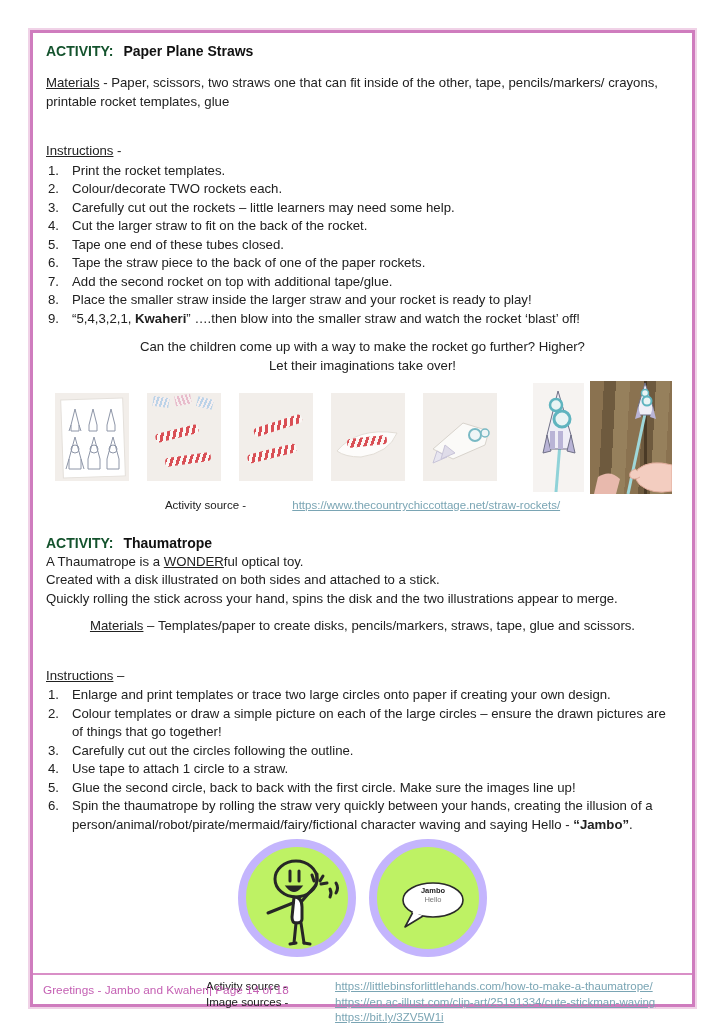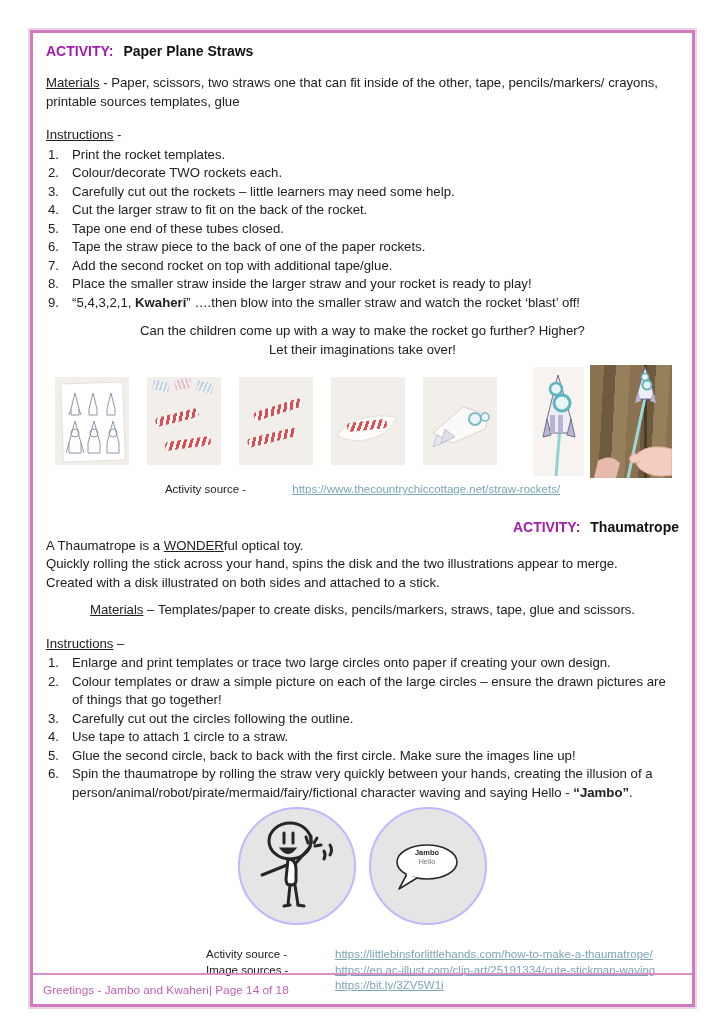--- a/index.html
+++ b/index.html
@@ -7,25 +7,25 @@
     width:725px;height:1024px;background:#ffffff;position:relative;
     font-family:"Liberation Sans","DejaVu Sans",sans-serif;color:#212121;
     -webkit-font-smoothing:antialiased;
   }
   .sheet{
     position:absolute;left:30px;top:30px;width:665px;height:977px;
     border:3px solid #cf7cbe;box-shadow:0 0 0 2px #f0d2e7;background:#fff;box-sizing:border-box;
   }
   .content{padding:7px 13px 0 13px;font-size:13.2px;line-height:18.5px;}
   h2.act-title{margin:2px 0 0 0;font-size:14px;line-height:19px;font-weight:bold;color:#111;}
-  h2.act-title .act-label{color:#a21caf;margin-right:10px;}
+  h2.act-title .act-label{color:#14532d;margin-right:10px;}
   .ul-it{text-decoration:underline;}
   p{margin:0;}
   .materials{margin-top:13px;}
-  .instr{margin-top:15px;}
+  .instr{margin-top:31px;}
   ol.steps{list-style:none;margin:1px 0 0 0;padding:0;}
   ol.steps li{display:flex;}
   ol.steps .num{width:26px;flex:0 0 26px;padding-left:2px;box-sizing:border-box;}
   ol.steps .txt{flex:1;}
   .center{text-align:center;}
   .qline{margin-top:0;}
   .q-first{margin-top:10px;}
   b{font-weight:bold;}
   
   .photos{margin:5px 0 0 9px;height:114px;display:flex;align-items:center;}
@@ -34,25 +34,25 @@
   .ph.t1{width:51px;height:109px;margin-left:18px;background:#f6f3f1;}
   .ph.t2{width:82px;height:113px;margin-left:6px;}
   .rod{position:absolute;height:9px;border-radius:4px;
        background:repeating-linear-gradient(115deg,#d94f55 0 3px,#fbf7f5 3px 6px);}
   .scrap{position:absolute;width:16px;height:10px;
        background:repeating-linear-gradient(100deg,#bcd3e8 0 2px,#f6efef 2px 4px);}
   .scrap.p{background:repeating-linear-gradient(80deg,#e8bccb 0 2px,#f6efef 2px 4px);}
   .wood{background:repeating-linear-gradient(93deg,#8a7250 0 14px,#6e5a3e 14px 26px,#96805c 26px 40px);}
   .source-line{margin-top:2px;font-size:11.5px;}
   .link{color:#7aa5b4;text-decoration:underline;padding-left:43px;}
-  .sec2-title{margin-top:19px !important;text-align:right;}
+  .sec2-title{margin-top:19px !important;}
   .materials2{margin-top:9px;text-align:center;}
   
   .circles{display:flex;justify-content:center;gap:13px;margin-top:5px;height:121px;}
-  .disk{width:118px;height:118px;border:2px solid #c4b5fd;border-radius:50%;box-sizing:border-box;position:relative;background:#e5e5e5;}
+  .disk{width:118px;height:118px;border:8px solid #c4b5fd;border-radius:50%;box-sizing:border-box;position:relative;background:#bef264;}
   .bubble-wrap{position:absolute;left:22px;top:32px;width:70px;height:52px;}
   .bubble-text{position:absolute;left:8px;top:7px;width:52px;text-align:center;font-size:7.5px;line-height:9px;}
   .bubble-text .b1{font-weight:bold;color:#222;}
   .bubble-text .b2{color:#777;}
   
   .sources{margin:19px 0 0 160px;font-size:11.5px;line-height:15.5px;display:grid;grid-template-columns:86px auto;}
   
   .footer{
     position:absolute;left:0;right:0;bottom:0;height:31px;border-top:2px solid #d98fc7;
     display:flex;align-items:center;justify-content:space-between;padding:0 10px;box-sizing:border-box;
@@ -62,21 +62,21 @@
   .footer .sep{margin:0 6px;}
 </style>
 </head>
 <body>
 
 <div class="sheet">
   <div class="content">
 
     <h2 class="act-title"><span class="act-label">ACTIVITY:</span><span>Paper Plane Straws</span></h2>
 
-    <p class="materials"><span class="ul-it">Materials</span><span> - Paper, scissors, two straws one that can fit inside of the other, tape, pencils/markers/ crayons, printable sources templates, glue</span></p>
+    <p class="materials"><span class="ul-it">Materials</span><span> - Paper, scissors, two straws one that can fit inside of the other, tape, pencils/markers/ crayons, printable rocket templates, glue</span></p>
 
     <p class="instr"><span class="ul-it">Instructions</span><span> -</span></p>
 
     <ol class="steps" id="steps1">
         <li>
           <span class="num">1.</span>
           <span class="txt">Print the rocket templates.</span>
         </li>
         <li>
           <span class="num">2.</span>
@@ -184,22 +184,22 @@
           <path d="M8 96 Q20 88 30 98 L26 113 L4 113 Z" fill="#e8b9ad"></path>
         </svg>
       </div>
     </div>
 
     <p class="center source-line"><span>Activity source - </span><a class="link">https://www.thecountrychiccottage.net/straw-rockets/</a></p>
 
     <h2 class="act-title sec2-title"><span class="act-label">ACTIVITY:</span><span>Thaumatrope</span></h2>
 
     <p><span>A Thaumatrope is a </span><span class="ul-it">WONDER</span><span>ful optical toy.</span></p>
+    <p>Created with a disk illustrated on both sides and attached to a stick.</p>
     <p>Quickly rolling the stick across your hand, spins the disk and the two illustrations appear to merge.</p>
-    <p>Created with a disk illustrated on both sides and attached to a stick.</p>
 
     <p class="materials materials2"><span class="ul-it">Materials</span><span> – Templates/paper to create disks, pencils/markers, straws, tape, glue and scissors.</span></p>
 
     <p class="instr"><span class="ul-it">Instructions</span><span> –</span></p>
 
     <ol class="steps" id="steps2">
         <li>
           <span class="num">1.</span>
           <span class="txt">Enlarge and print templates or trace two large circles onto paper if creating your own design.</span>
         </li>

